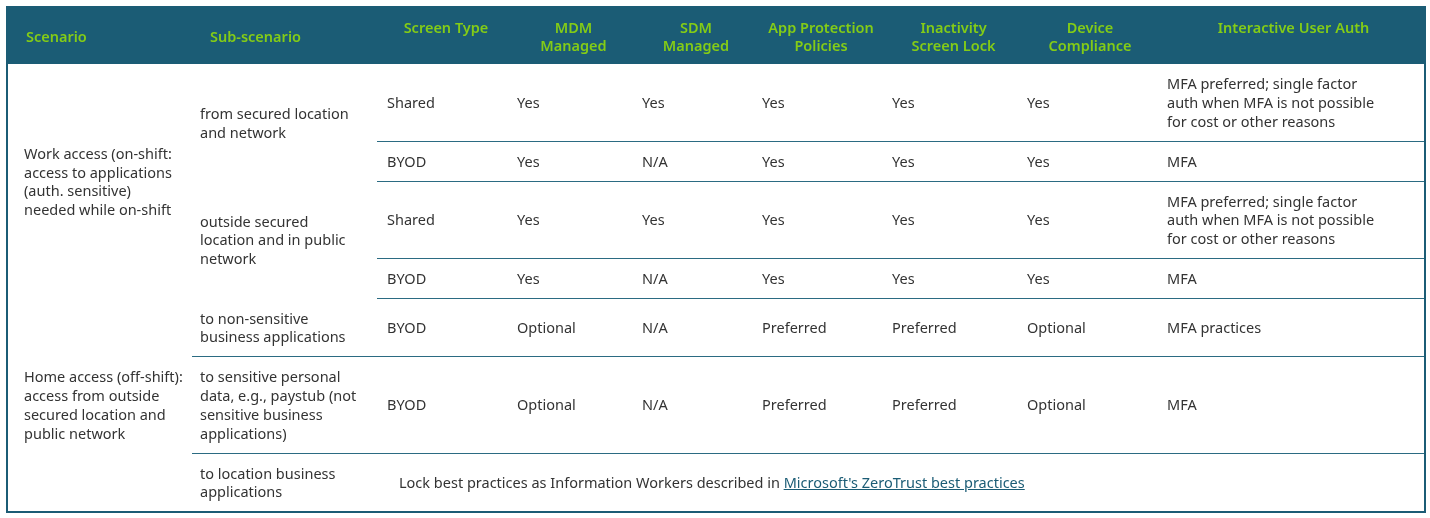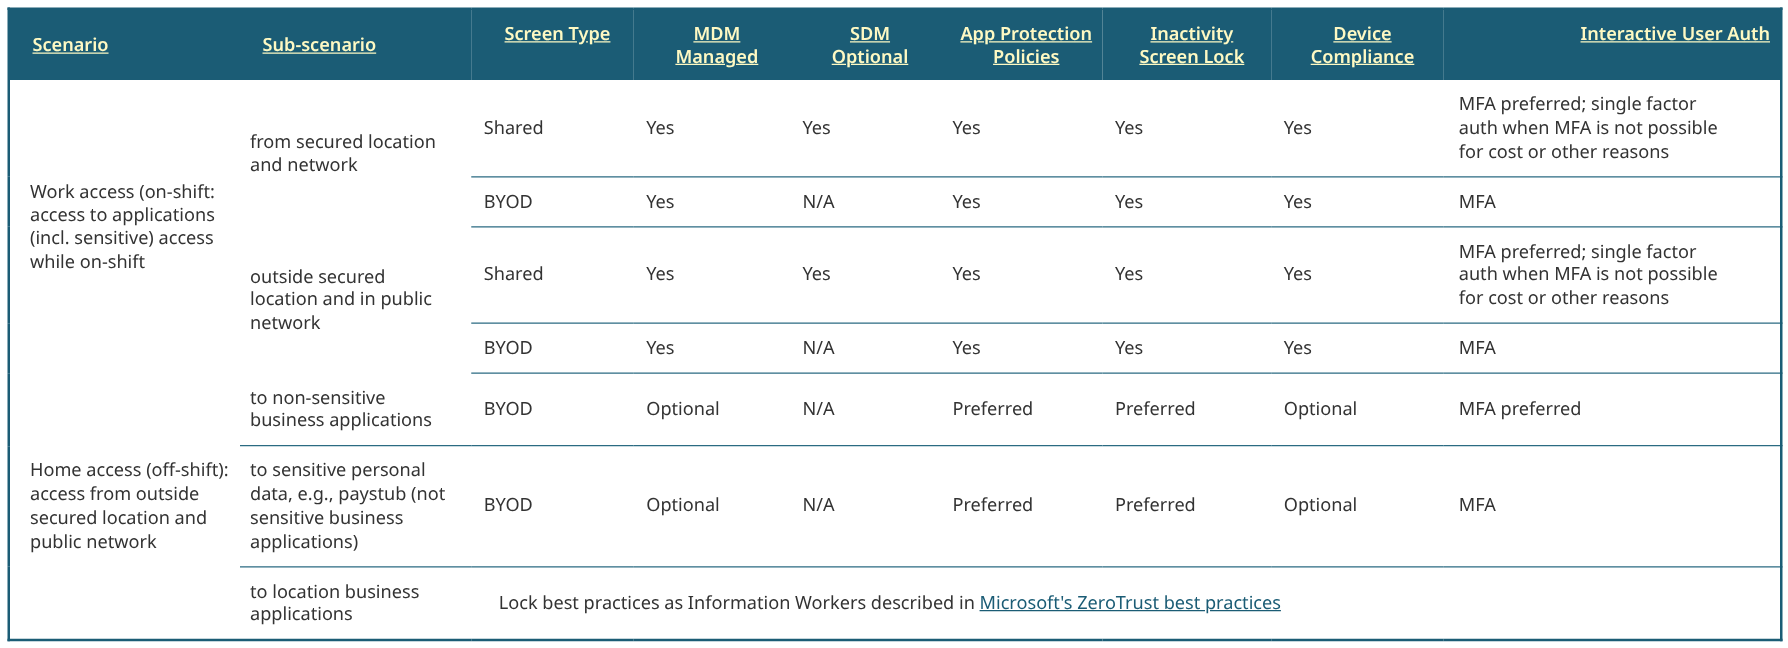--- a/index.html
+++ b/index.html
@@ -30,36 +30,35 @@
   col.c-dtype    { width: 130px; }
   col.c-mdm      { width: 125px; }
   col.c-sdm      { width: 120px; }
   col.c-app      { width: 130px; }
   col.c-inact    { width: 135px; }
   col.c-dc       { width: 138px; }
   col.c-auth     { width: 270px; }
 
   thead th {
     background: var(--header-bg);
-    color: #fef9c3;
+    color: #84cc16;
     font-weight: 600;
     padding: 10px 8px 10px 16px;
     text-align: center;
     vertical-align: top;
     line-height: 1.25;
-    text-decoration: underline;
   }
   thead th:first-child,
   thead th:nth-child(2) {
     text-align: left;
     vertical-align: middle;
     padding-left: 18px;
   }
   thead th:last-child {
-    text-align: right;
+    text-align: center;
     vertical-align: top;
   }
 
   tbody td {
     padding: 10px 10px;
     vertical-align: middle;
     line-height: 1.3;
   }
   td.scenario {
     padding-left: 16px;
@@ -108,31 +107,31 @@
       <col class="c-inact">
       <col class="c-dc">
       <col class="c-auth">
   </colgroup>
   <thead>
     <tr>
       <th>Scenario</th>
       <th>Sub-scenario</th>
       <th>Screen Type</th>
       <th>MDM Managed</th>
-      <th>SDM Optional</th>
+      <th>SDM Managed</th>
       <th>App Protection Policies</th>
       <th>Inactivity Screen Lock</th>
       <th>Device Compliance</th>
       <th>Interactive User Auth</th>
     </tr>
   </thead>
   <tbody>
 
     <tr>
-      <td class="scenario" rowspan="4">Work access (on-shift: access to applications (incl. sensitive) access while on-shift</td>
+      <td class="scenario" rowspan="4">Work access (on-shift: access to applications (auth. sensitive) needed while on-shift</td>
       <td class="subscenario no-bottom" rowspan="2">from secured location and network</td>
       <td class="cell">Shared</td>
       <td class="cell">Yes</td>
       <td class="cell">Yes</td>
       <td class="cell">Yes</td>
       <td class="cell">Yes</td>
       <td class="cell">Yes</td>
       <td class="cell-left">MFA preferred; single factor auth when MFA is not possible for cost or other reasons</td>
     </tr>
 
@@ -169,21 +168,21 @@
 
     <tr>
       <td class="scenario" rowspan="3">Home access (off-shift): access from outside secured location and public network</td>
       <td class="subscenario">to non-sensitive business applications</td>
       <td class="cell">BYOD</td>
       <td class="cell">Optional</td>
       <td class="cell">N/A</td>
       <td class="cell">Preferred</td>
       <td class="cell">Preferred</td>
       <td class="cell">Optional</td>
-      <td class="cell-left">MFA preferred</td>
+      <td class="cell-left">MFA practices</td>
     </tr>
     <tr>
       <td class="subscenario">to sensitive personal data, e.g., paystub (not sensitive business applications)</td>
       <td class="cell">BYOD</td>
       <td class="cell">Optional</td>
       <td class="cell">N/A</td>
       <td class="cell">Preferred</td>
       <td class="cell">Preferred</td>
       <td class="cell">Optional</td>
       <td class="cell-left">MFA</td>

